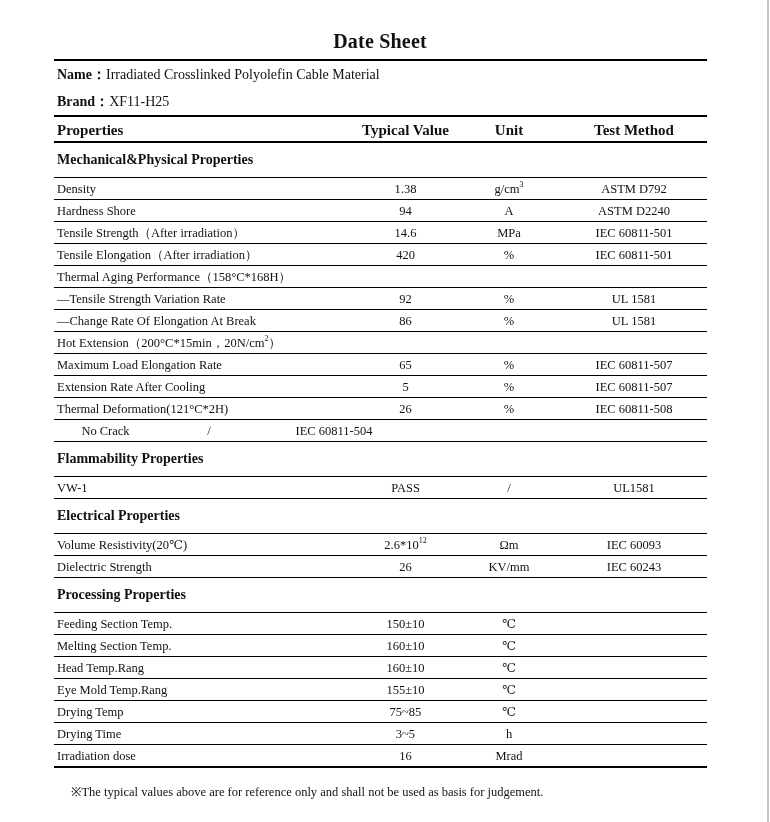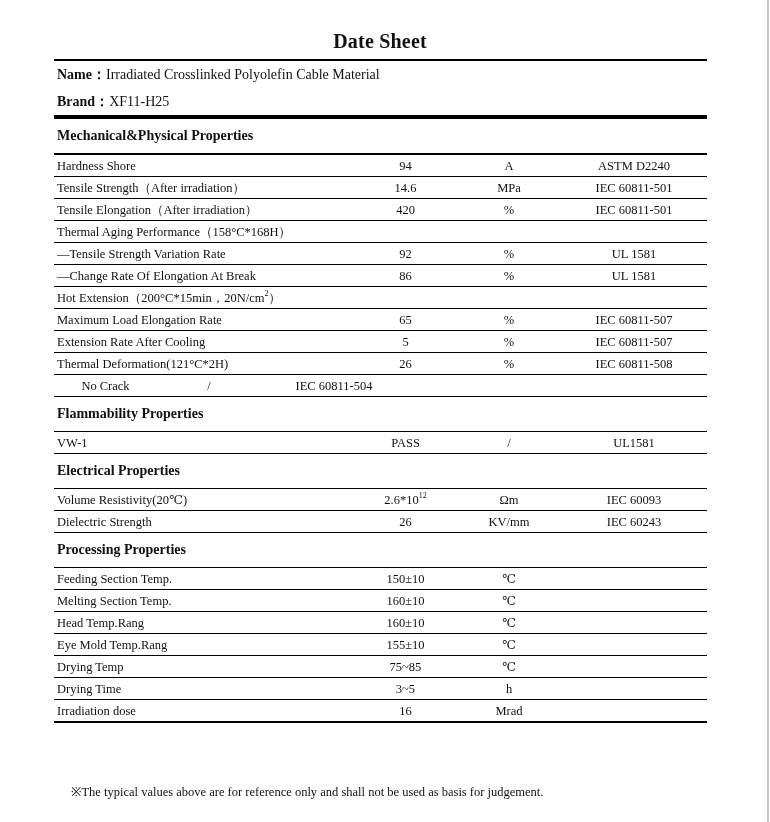--- a/index.html
+++ b/index.html
@@ -49,24 +49,36 @@
 
 <div class="sheet" style="top:59px;">
   <div class="rule-thick"></div>
   <div class="meta-line">
     <span class="k">Name：</span><span>Irradiated Crosslinked Polyolefin Cable Material</span>
   </div>
   <div class="meta-line">
     <span class="k">Brand：</span><span>XF11-H25</span>
   </div>
   <div class="rule-thick"></div>
+  <div class="hdr">
+    <div class="c1">Properties</div>
+    <div class="c2">Typical Value</div>
+    <div class="c3">Unit</div>
+    <div class="c4">Test Method</div>
+  </div>
   <div class="rule-thick"></div>
   <div id="sections">
       <div class="section">Mechanical&amp;Physical Properties</div>
       <div class="rule-thin"></div>
+      <div class="row">
+        <div class="c1"><span>Density</span></div>
+        <div class="c2"><span>1.38</span></div>
+        <div class="c3"><span>g/cm</span><sup>3</sup></div>
+        <div class="c4"><span>ASTM D792</span></div>
+      </div>
       <div class="rule-thin"></div>
       <div class="row">
         <div class="c1"><span>Hardness Shore</span></div>
         <div class="c2"><span>94</span></div>
         <div class="c3"><span>A</span></div>
         <div class="c4"><span>ASTM D2240</span></div>
       </div>
       <div class="rule-thin"></div>
       <div class="row">
         <div class="c1"><span>Tensile Strength（After irradiation）</span></div>

